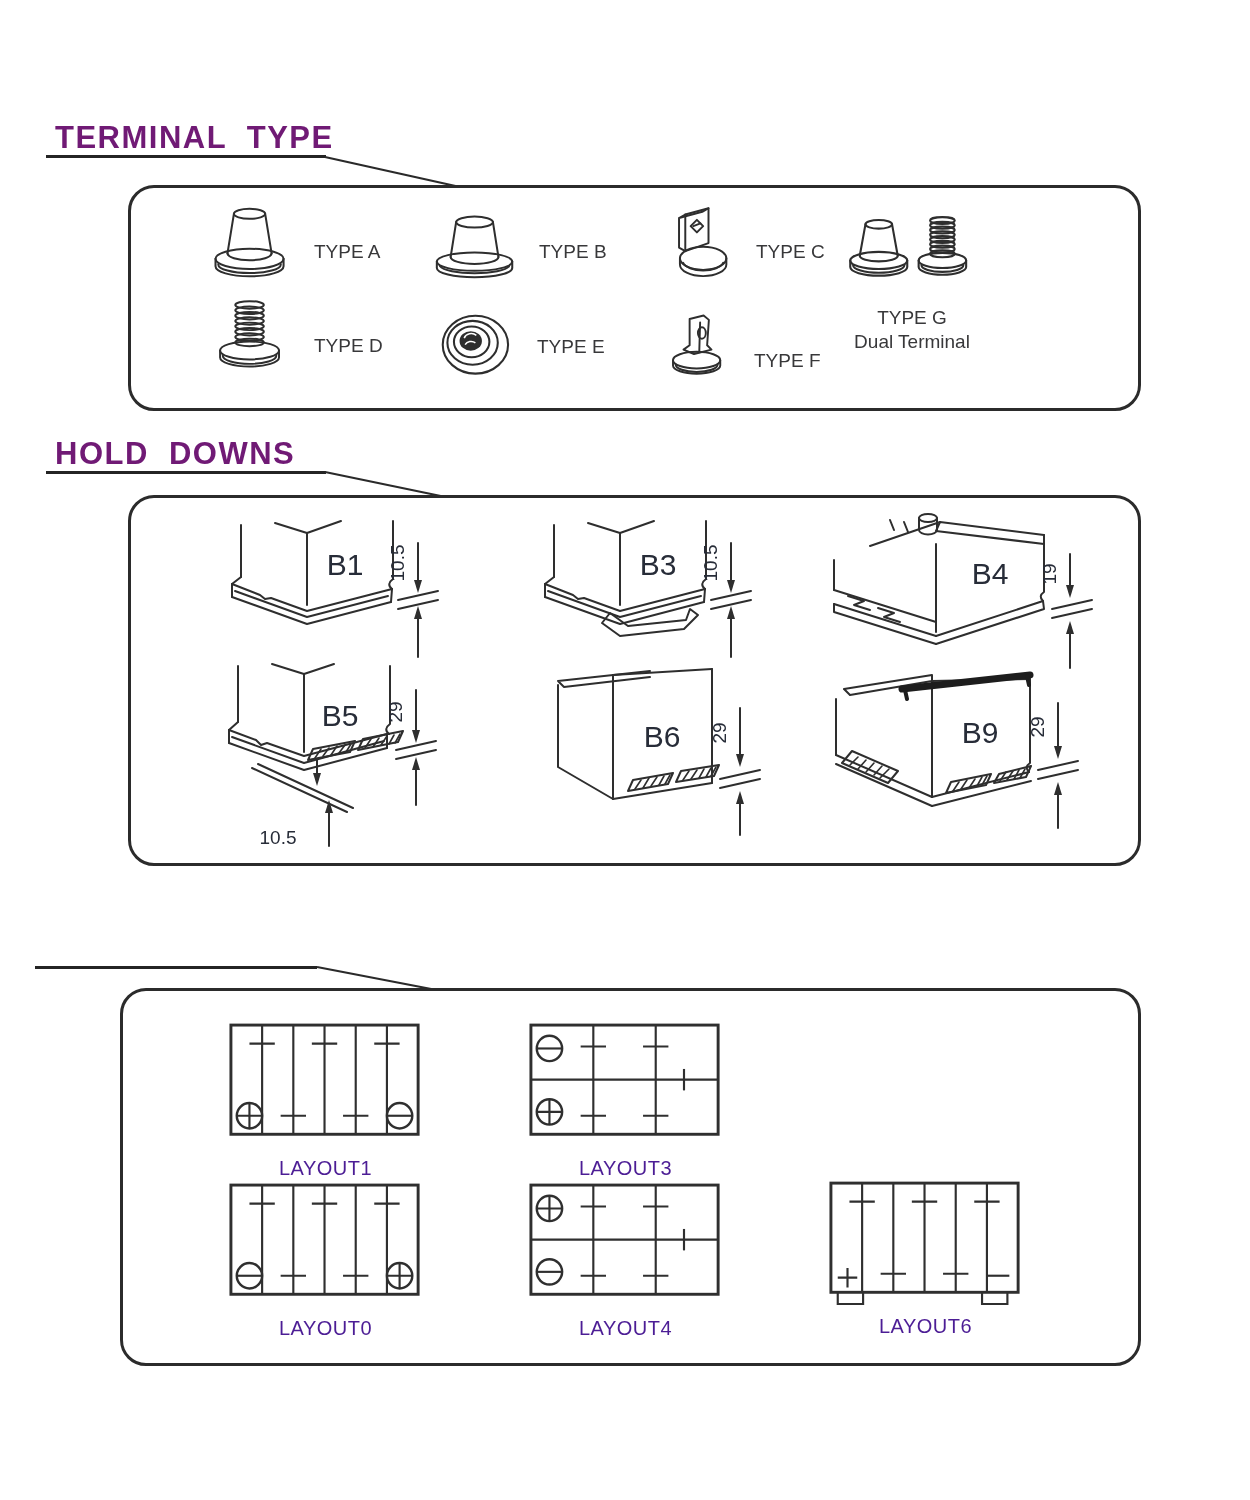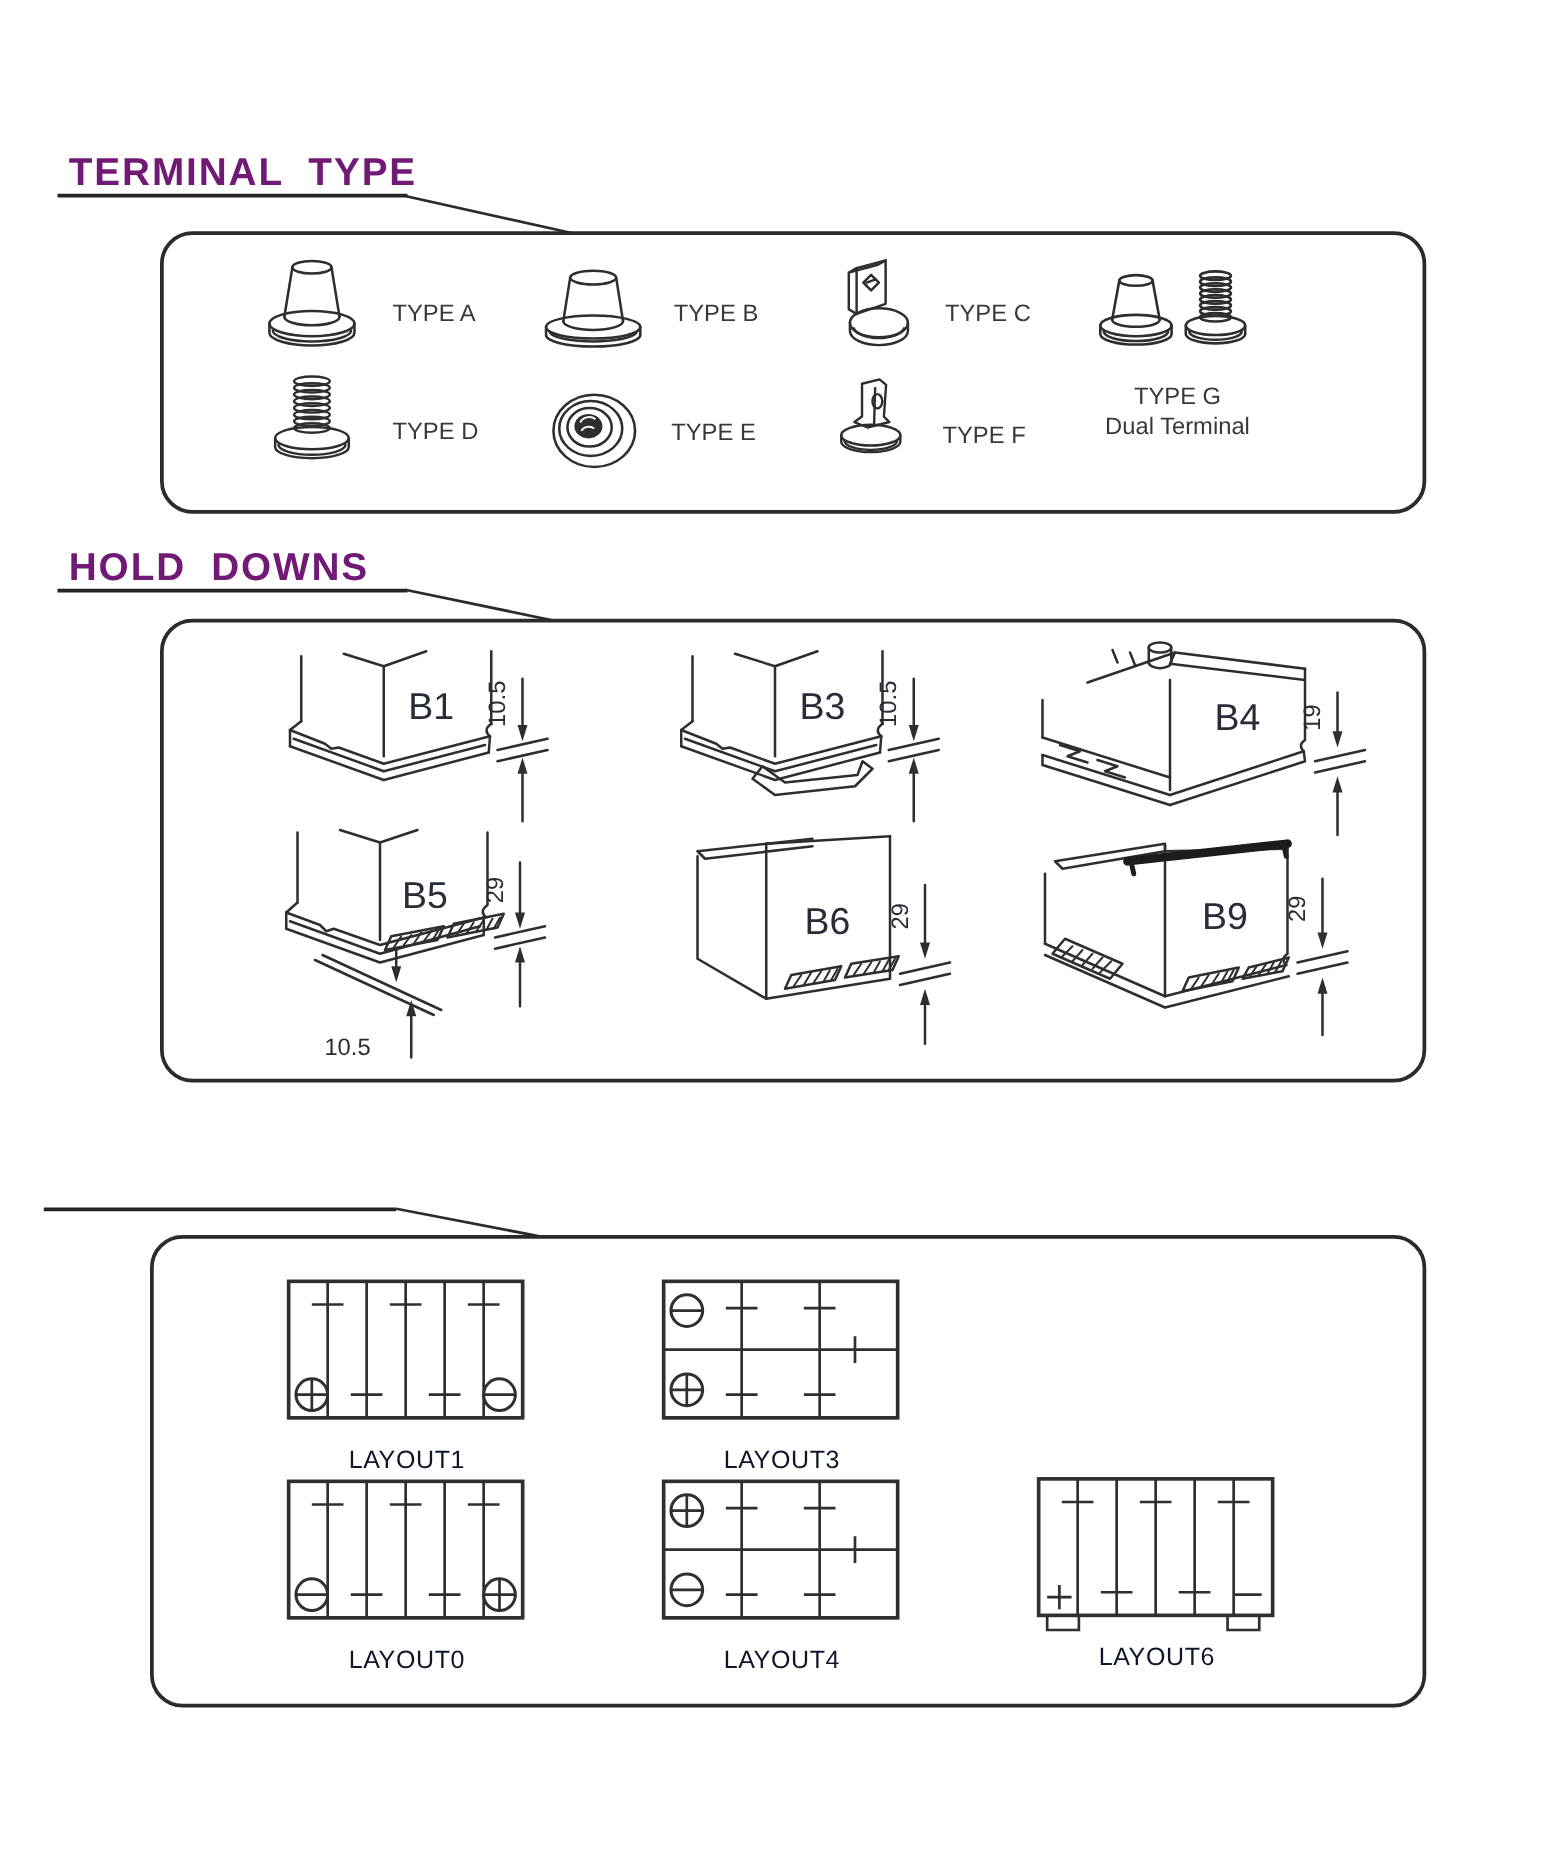--- a/index.html
+++ b/index.html
@@ -10,21 +10,21 @@
   .rule{position:absolute;height:0;border-top:3px solid #242424;}
   .conn{position:absolute;}
   .conn line{stroke:#2a2a2a;stroke-width:2.2;}
   .box{position:absolute;border:3px solid #2b2b2b;border-radius:26px;background:#fff;}
   .term{position:absolute;display:flex;align-items:center;gap:14px;}
   .term-col{position:absolute;display:flex;flex-direction:column;align-items:center;}
   .term-label{font-size:19px;color:#38383a;white-space:nowrap;}
   .term-sublabel{font-size:19px;color:#38383a;white-space:nowrap;margin-top:2px;}
   .hd{position:absolute;}
   .cell{position:absolute;width:195px;text-align:center;}
-  .cell-label{font-size:20px;color:#0f172a;letter-spacing:0.5px;margin-top:6px;}
+  .cell-label{font-size:20px;color:#4c1d95;letter-spacing:0.5px;margin-top:6px;}
   svg{display:block;}
   .lw{stroke:#2e2e2e;stroke-width:2.2;fill:none;stroke-linecap:round;stroke-linejoin:round;}
   .lw2{stroke:#2e2e2e;stroke-width:2;fill:none;stroke-linecap:round;stroke-linejoin:round;}
   .hatch{stroke:#2e2e2e;stroke-width:1.6;fill:none;stroke-linecap:round;}
   .arrowfill{fill:#2e2e2e;stroke:none;}
   .hd-label{font-size:30px;fill:#272c38;font-family:"Liberation Sans",sans-serif;}
   .dim-text{font-size:19px;fill:#272c38;font-family:"Liberation Sans",sans-serif;}
   .cl{stroke:#2f2f2f;fill:none;}
 </style>
 </head>
@@ -75,21 +75,21 @@
         <path d="M32 24 L26 62 M72 24 L78 62"></path>
         <path d="M26 62 a26 7.5 0 0 0 52 0"></path>
         <ellipse cx="52" cy="67" rx="41" ry="10"></ellipse>
         <path d="M11 67 v7 a41 10 0 0 0 82 0 v-7"></path>
         <path d="M14.5 72 a38 9 0 0 0 75 0"></path>
       </g>
     </svg>
     <span class="term-label">TYPE B</span>
   </div>
 
-  <div class="term-col" style="left:862px;top:212px;">
+  <div class="term-col" style="left:832px;top:212px;">
     <svg width="160" height="95" viewBox="0 0 160 100">
       <g class="lw">
         <ellipse cx="45" cy="13" rx="14" ry="4.5"></ellipse>
         <path d="M31 13 L25 46 M59 13 L65 46"></path>
         <path d="M25 46 a20 6 0 0 0 40 0"></path>
         <ellipse cx="45" cy="51" rx="30" ry="9"></ellipse>
         <path d="M15 51 v7 a30 9 0 0 0 60 0 v-7"></path>
         <path d="M18 56 a27 8 0 0 0 54 0"></path>
         <ellipse cx="112" cy="9" rx="13" ry="3.6"></ellipse>
         <ellipse cx="112" cy="14" rx="13" ry="3.6"></ellipse>
@@ -134,21 +134,21 @@
         <ellipse cx="51" cy="48" rx="27" ry="23.5"></ellipse>
         <ellipse cx="50" cy="47" rx="19" ry="16.5"></ellipse>
       </g>
       <ellipse cx="49" cy="46" rx="12" ry="10.5" fill="#2e2e2e"></ellipse>
       <path d="M42 43 a8 7 0 0 1 13 -3" stroke="#ffffff" stroke-width="1.6" fill="none"></path>
       <path d="M43 50 a7 6 0 0 1 11 -2" stroke="#ffffff" stroke-width="1.6" fill="none"></path>
     </svg>
     <span class="term-label">TYPE E</span>
   </div>
 
-  <div class="term" style="left:648px;top:300px;">
+  <div class="term" style="left:648px;top:312px;">
     <svg width="92" height="98" viewBox="0 0 100 112">
       <g class="lw">
         <path d="M45 8 L61 4 L67 9 L65 38 L70 43 L50 48 L38 43 L45 38 Z"></path>
         <path d="M56 46 L57 12"></path>
         <ellipse cx="59" cy="24" rx="4.5" ry="6.5"></ellipse>
         <ellipse cx="53" cy="55" rx="27" ry="9.5"></ellipse>
         <path d="M26 55 v6 a27 9.5 0 0 0 54 0 v-6"></path>
         <path d="M29 60 a24 8.5 0 0 0 48 0"></path>
       </g>
     </svg>

